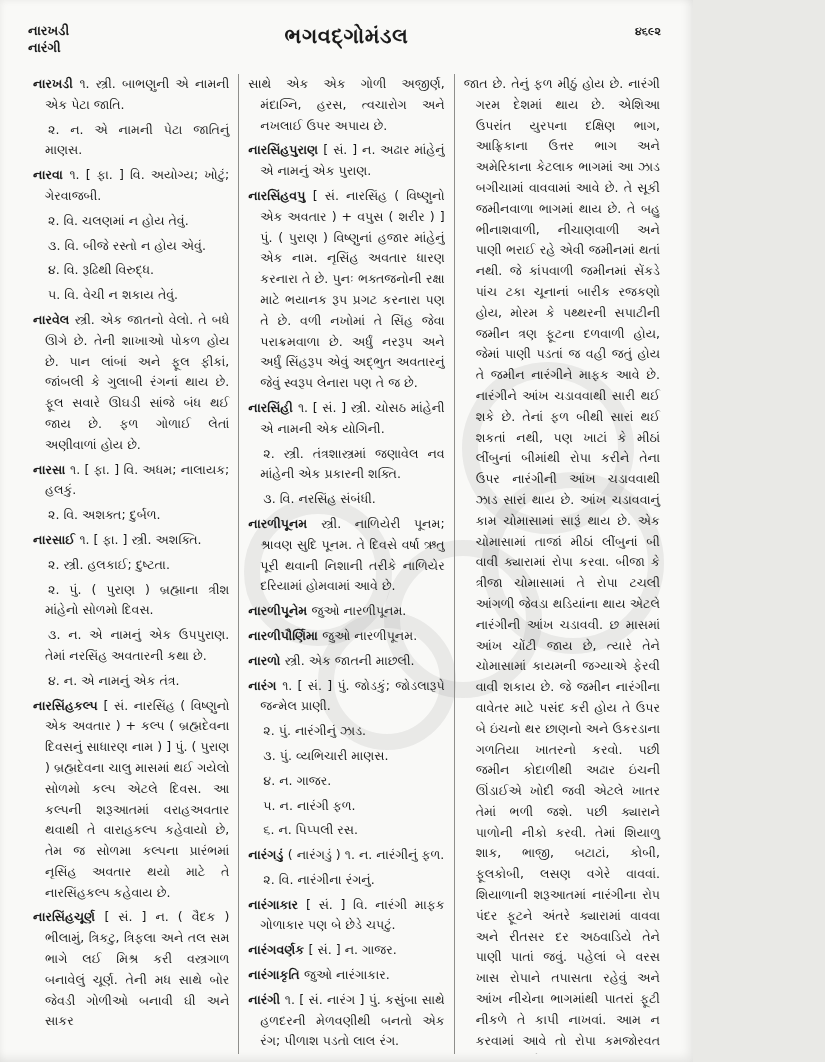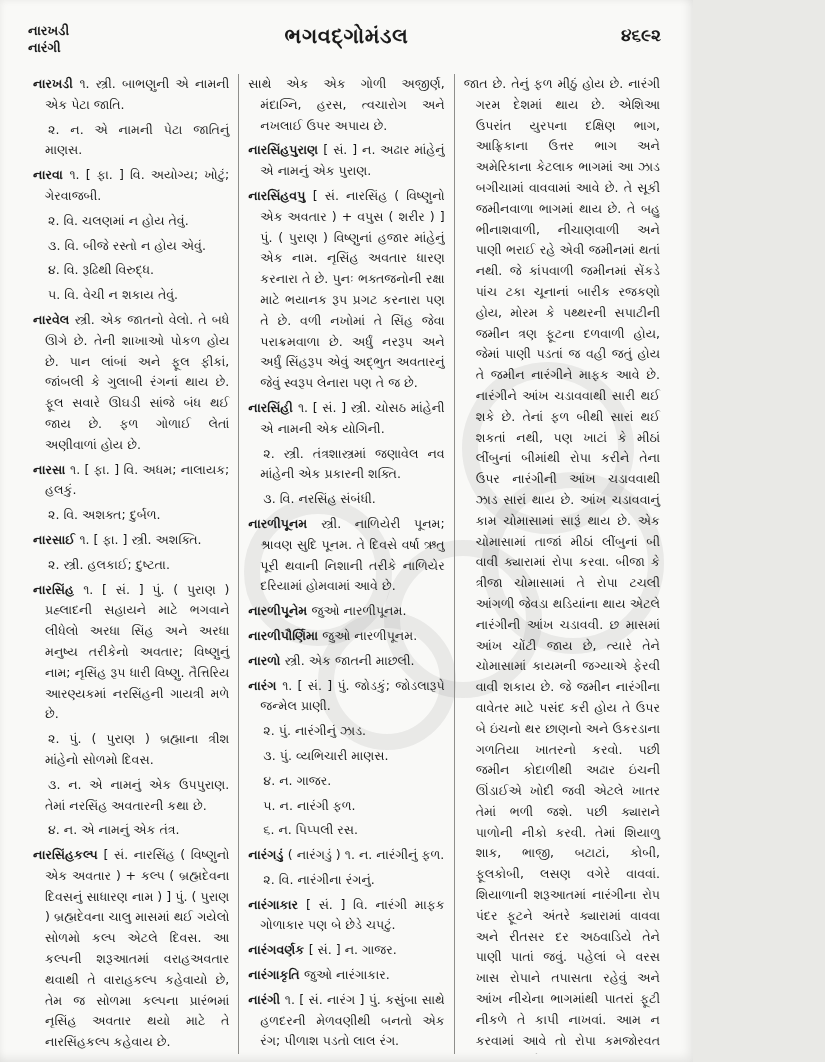--- a/index.html
+++ b/index.html
@@ -11,24 +11,24 @@
     font-family:"DejaVu Sans",sans-serif;
     color:var(--ink,#1b1b1b);
     box-shadow:inset -4px -4px 10px rgba(0,0,0,.08), inset 2px 2px 6px rgba(0,0,0,.03);
   }
   .header{
     position:absolute;top:22px;left:28px;right:28px;height:44px;
     font-weight:bold;
   }
   .guide-words{position:absolute;left:0;top:0;font-size:13px;line-height:17px;}
   .page-title{position:absolute;left:0;right:0;top:2px;text-align:center;font-size:21px;letter-spacing:.5px;}
-  .page-number{position:absolute;right:4px;top:3px;font-size:17px;}
+  .page-number{position:absolute;right:4px;top:3px;font-size:11px;}
   .columns{
     position:absolute;top:74px;left:24px;right:24px;bottom:8px;
-    display:flex;z-index:1;justify-content:flex-end;
+    display:flex;z-index:1;
   }
   .col{
     flex:1 1 0;
     padding:0 9px;
     overflow:hidden;
     font-size:12.6px;
     line-height:20.8px;
     text-align:justify;
   }
   .col.c2{border-left:1px solid var(--rule,#8f8f8c);border-right:1px solid var(--rule,#8f8f8c);}
@@ -74,21 +74,20 @@
         <p class="blk entry"><b>નારવા </b><span>૧. [ ફા. ] વિ. અયોગ્ય; ખોટું; ગેરવાજબી.</span></p>
         <p class="blk sense"><span>૨. વિ. ચલણમાં ન હોય તેવું.</span></p>
         <p class="blk sense"><span>૩. વિ. બીજે રસ્તો ન હોય એવું.</span></p>
         <p class="blk sense"><span>૪. વિ. રૂઢિથી વિરુદ્ધ.</span></p>
         <p class="blk sense"><span>૫. વિ. વેચી ન શકાય તેવું.</span></p>
         <p class="blk entry"><b>નારવેલ </b><span>સ્ત્રી. એક જાતનો વેલો. તે બધે ઊગે છે. તેની શાખાઓ પોકળ હોય છે. પાન લાંબાં અને ફૂલ ફીકાં, જાંબલી કે ગુલાબી રંગનાં થાય છે. ફૂલ સવારે ઊઘડી સાંજે બંધ થઈ જાય છે. ફળ ગોળાઈ લેતાં અણીવાળાં હોય છે.</span></p>
         <p class="blk entry"><b>નારસા </b><span>૧. [ ફા. ] વિ. અધમ; નાલાયક; હલકું.</span></p>
         <p class="blk sense"><span>૨. વિ. અશક્ત; દુર્બળ.</span></p>
         <p class="blk entry"><b>નારસાઈ </b><span>૧. [ ફા. ] સ્ત્રી. અશક્તિ.</span></p>
         <p class="blk sense"><span>૨. સ્ત્રી. હલકાઈ; દુષ્ટતા.</span></p>
-        <p class="blk entry"><b>નારસિંહ </b><span>૧. [ સં. ] પું. ( પુરાણ ) પ્રહ્લાદની સહાયને માટે ભગવાને લીધેલો અરધા સિંહ અને અરધા મનુષ્ય તરીકેનો અવતાર; વિષ્ણુનું નામ; નૃસિંહ રૂપ ધારી વિષ્ણુ. તૈત્તિરિય આરણ્યકમાં નરસિંહની ગાયત્રી મળે છે.</span></p>
         <p class="blk sense"><span>૨. પું. ( પુરાણ ) બ્રહ્માના ત્રીશ માંહેનો સોળમો દિવસ.</span></p>
         <p class="blk sense"><span>૩. ન. એ નામનું એક ઉપપુરાણ. તેમાં નરસિંહ અવતારની કથા છે.</span></p>
         <p class="blk sense"><span>૪. ન. એ નામનું એક તંત્ર.</span></p>
         <p class="blk entry"><b>નારસિંહકલ્પ </b><span>[ સં. નારસિંહ ( વિષ્ણુનો એક અવતાર ) + કલ્પ ( બ્રહ્મદેવના દિવસનું સાધારણ નામ ) ] પું. ( પુરાણ ) બ્રહ્મદેવના ચાલુ માસમાં થઈ ગયેલો સોળમો કલ્પ એટલે દિવસ. આ કલ્પની શરૂઆતમાં વરાહઅવતાર થવાથી તે વારાહકલ્પ કહેવાયો છે, તેમ જ સોળમા કલ્પના પ્રારંભમાં નૃસિંહ અવતાર થયો માટે તે નારસિંહકલ્પ કહેવાય છે.</span></p>
         <p class="blk entry"><b>નારસિંહચૂર્ણ </b><span>[ સં. ] ન. ( વૈદક ) ભીલામું, ત્રિકટુ, ત્રિફલા અને તલ સમ ભાગે લઈ મિશ્ર કરી વસ્ત્રગાળ બનાવેલું ચૂર્ણ. તેની મધ સાથે બોર જેવડી ગોળીઓ બનાવી ઘી અને સાકર</span></p>
       </div>
     <div class="col c2">
         <p class="blk cont"><span>સાથે એક એક ગોળી અજીર્ણ, મંદાગ્નિ, હરસ, ત્વચારોગ અને નખલાઈ ઉપર અપાય છે.</span></p>
         <p class="blk entry"><b>નારસિંહપુરાણ </b><span>[ સં. ] ન. અઢાર માંહેનું એ નામનું એક પુરાણ.</span></p>
         <p class="blk entry"><b>નારસિંહવપુ </b><span>[ સં. નારસિંહ ( વિષ્ણુનો એક અવતાર ) + વપુસ ( શરીર ) ] પું. ( પુરાણ ) વિષ્ણુનાં હજાર માંહેનું એક નામ. નૃસિંહ અવતાર ધારણ કરનારા તે છે. પુનઃ ભક્તજનોની રક્ષા માટે ભયાનક રૂપ પ્રગટ કરનારા પણ તે છે. વળી નખોમાં તે સિંહ જેવા પરાક્રમવાળા છે. અર્ધું નરરૂપ અને અર્ધું સિંહરૂપ એવું અદ્ભુત અવતારનું જેવું સ્વરૂપ લેનારા પણ તે જ છે.</span></p>

